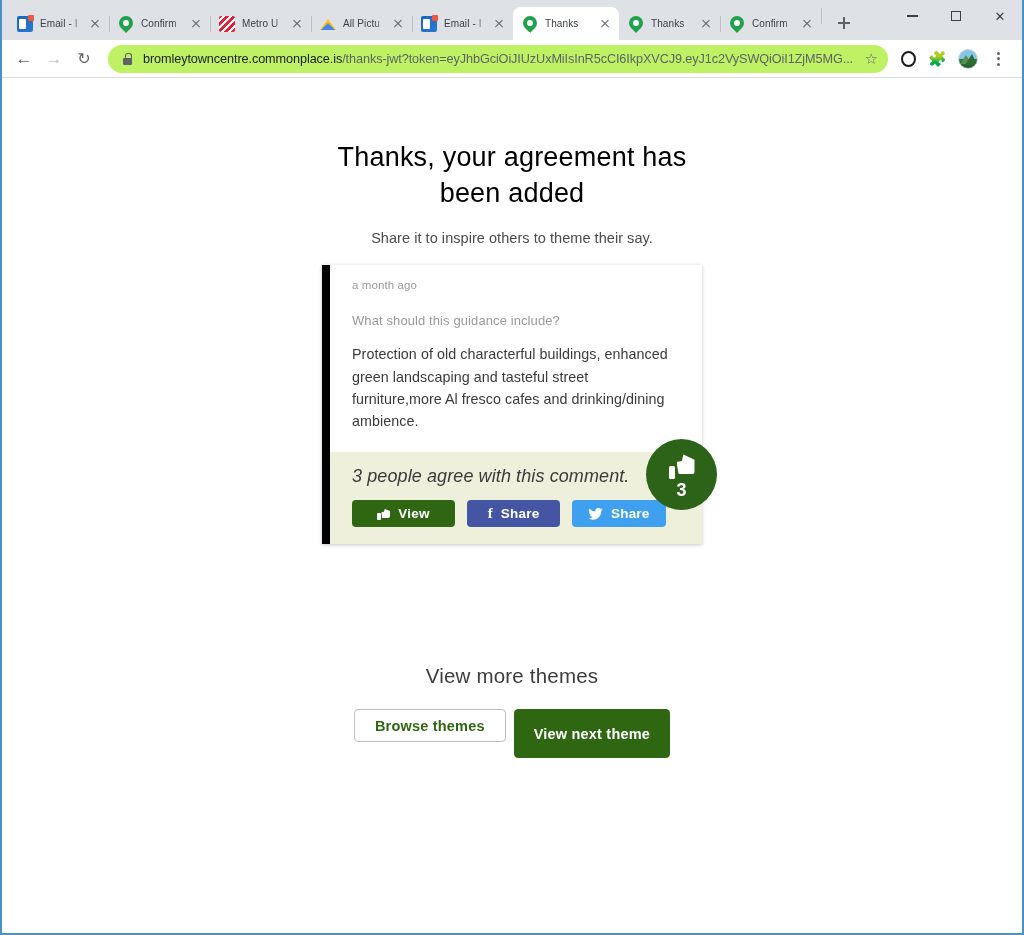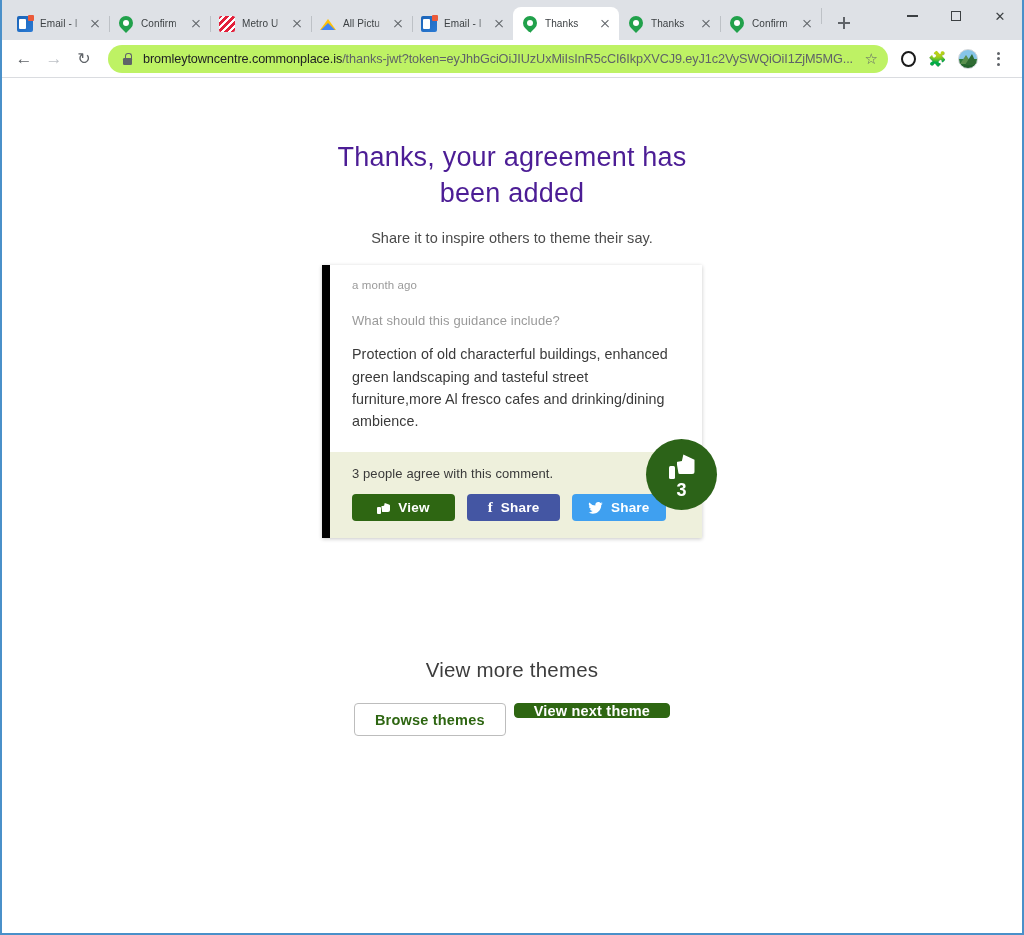--- a/index.html
+++ b/index.html
@@ -295,21 +295,21 @@
     overflow: hidden;
     position: relative;
   }
   .page {
     width: 100%;
     padding-top: 62px;
     text-align: center;
   }
   .h1 {
     font-size: 27px;
-    color: #4c1d95;
+    color: #000000;
     font-weight: 400;
     line-height: 1.32;
     max-width: 400px;
     margin: 0 auto;
     letter-spacing: 0.2px;
   }
   .sub {
     font-size: 14.5px;
     color: #4a4a4a;
     margin-top: 19px;
@@ -344,23 +344,24 @@
     margin-top: 15px;
     line-height: 1.56;
     letter-spacing: 0.05px;
   }
   .card-footer {
     background: #eef0dc;
     padding: 14px 22px 17px 22px;
     position: relative;
   }
   .agree-count {
-    font-size: 13px;
+    font-size: 18px;
     color: #3a3a3a;
     letter-spacing: 0.1px;
+    font-style: italic;
   }
   .btn-row { display: flex; gap: 12px; margin-top: 13px; }
   .btn {
     border: none;
     border-radius: 4px;
     color: #ffffff;
     font-size: 13.5px;
     font-weight: 700;
     font-family: "Liberation Sans", sans-serif;
     height: 27px;
@@ -451,21 +452,21 @@
     letter-spacing: 0.2px;
   }
   .btn-solid {
     background: #2e6612;
     border: 1.4px solid #2e6612;
     color: #ffffff;
     font-size: 14.5px;
     font-weight: 700;
     font-family: "Liberation Sans", sans-serif;
     border-radius: 4px;
-    height: 15px;
+    height: 49px;
     padding: 0 19px;
     display: inline-flex; align-items: center;
     letter-spacing: 0.2px;
   }
 </style>
 </head>
 <body>
 
 <div class="window">
 

